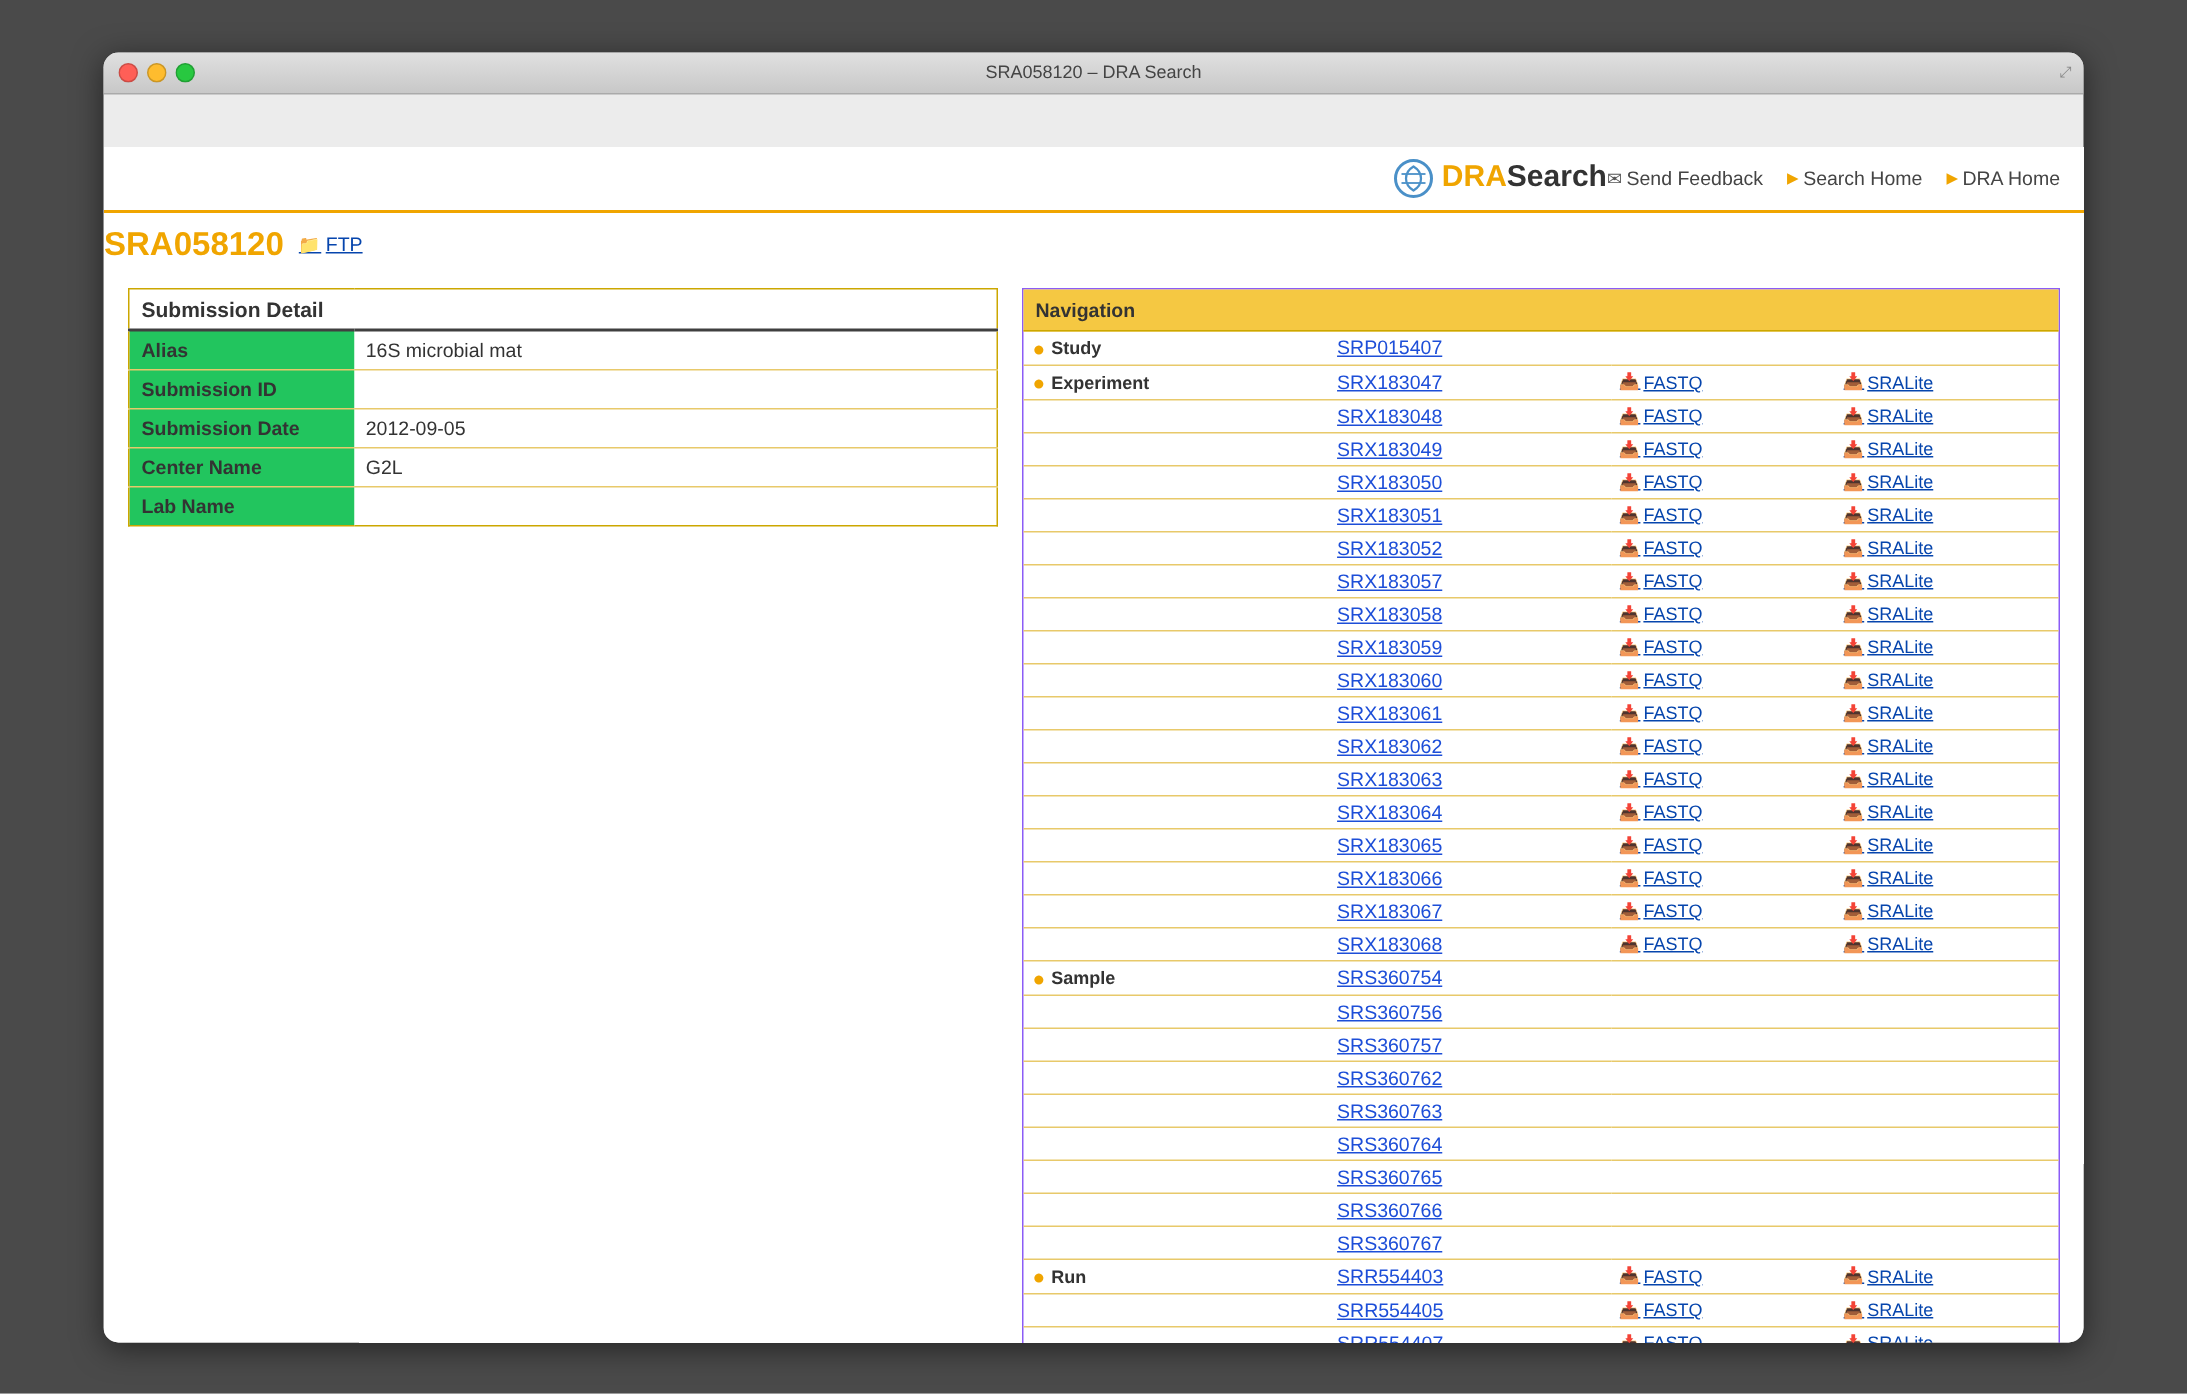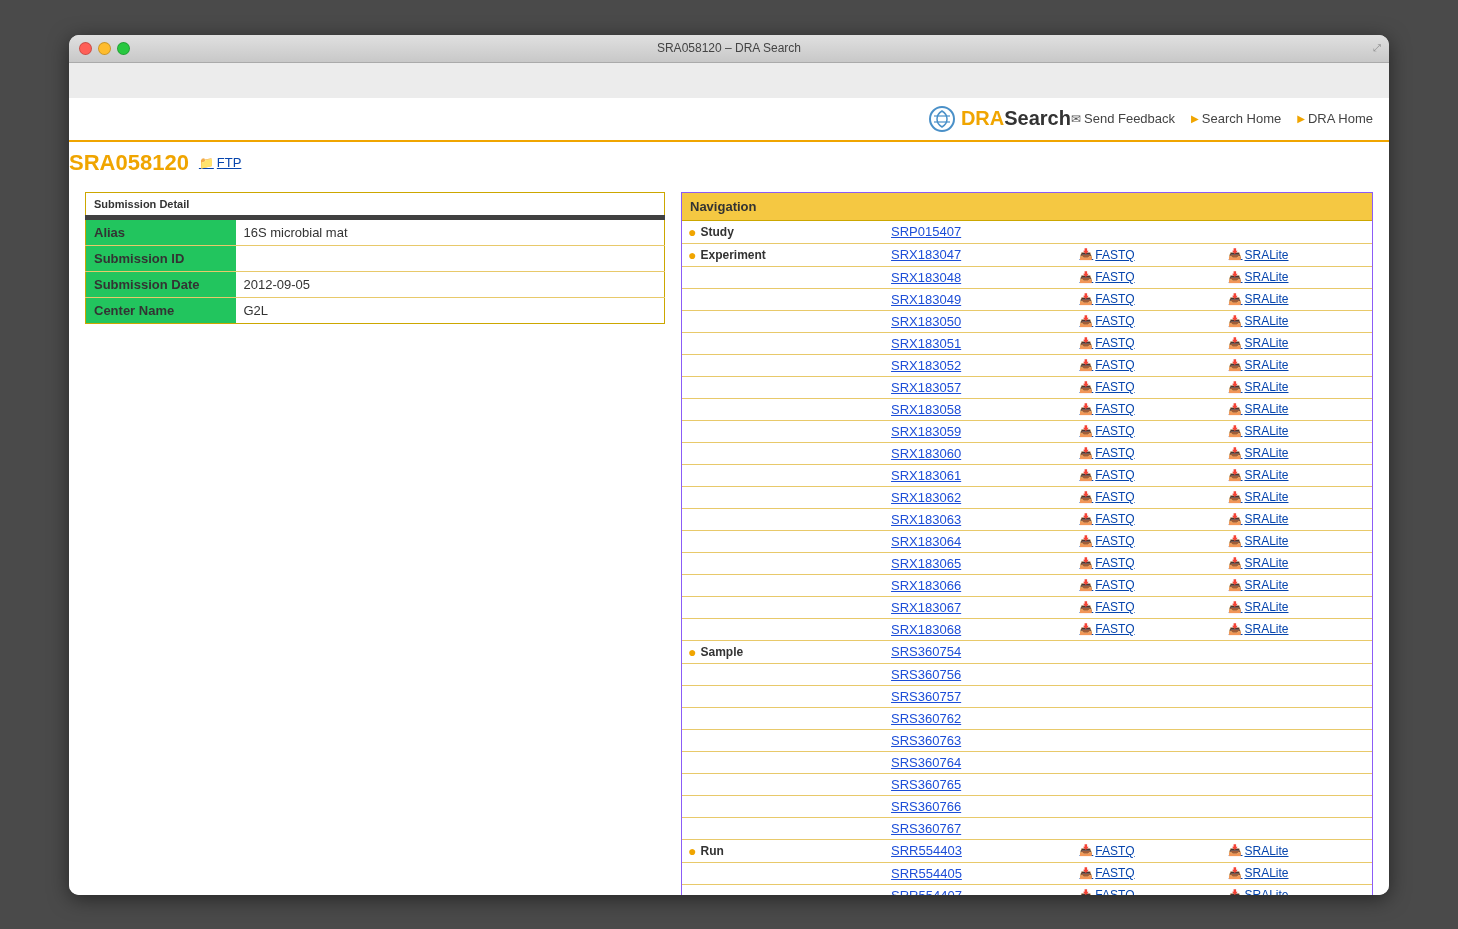--- a/index.html
+++ b/index.html
@@ -176,23 +176,23 @@
     .detail-table {
       width: 100%;
       border-collapse: collapse;
       border: 1px solid #cca700;
     }
 
     .detail-table-header {
       background: #f5c842;
       font-weight: bold;
       padding: 6px 8px;
-      font-size: 11px;
+      font-size: 14px;
       color: #333;
-      border-bottom: 5px solid #404040;
+      border-bottom: 2px solid #404040;
     }
 
     .detail-table tr {
       border-bottom: 1px solid #e8c96a;
     }
 
     .detail-table tr:last-child {
       border-bottom: none;
     }
 
@@ -373,20 +373,24 @@
     <td></td>
   </tr>
               <tr>
     <td>Submission Date</td>
     <td>2012-09-05</td>
   </tr>
               <tr>
     <td>Center Name</td>
     <td>G2L</td>
   </tr>
+              <tr>
+    <td>Lab Name</td>
+    <td></td>
+  </tr>
             </tbody>
         </table>
       </div>
 
       <div class="nav-panel">
         <div class="nav-panel-header">Navigation</div>
         <table class="nav-table">
           <tbody id="nav-tbody">
           <tr>
                 <td>

